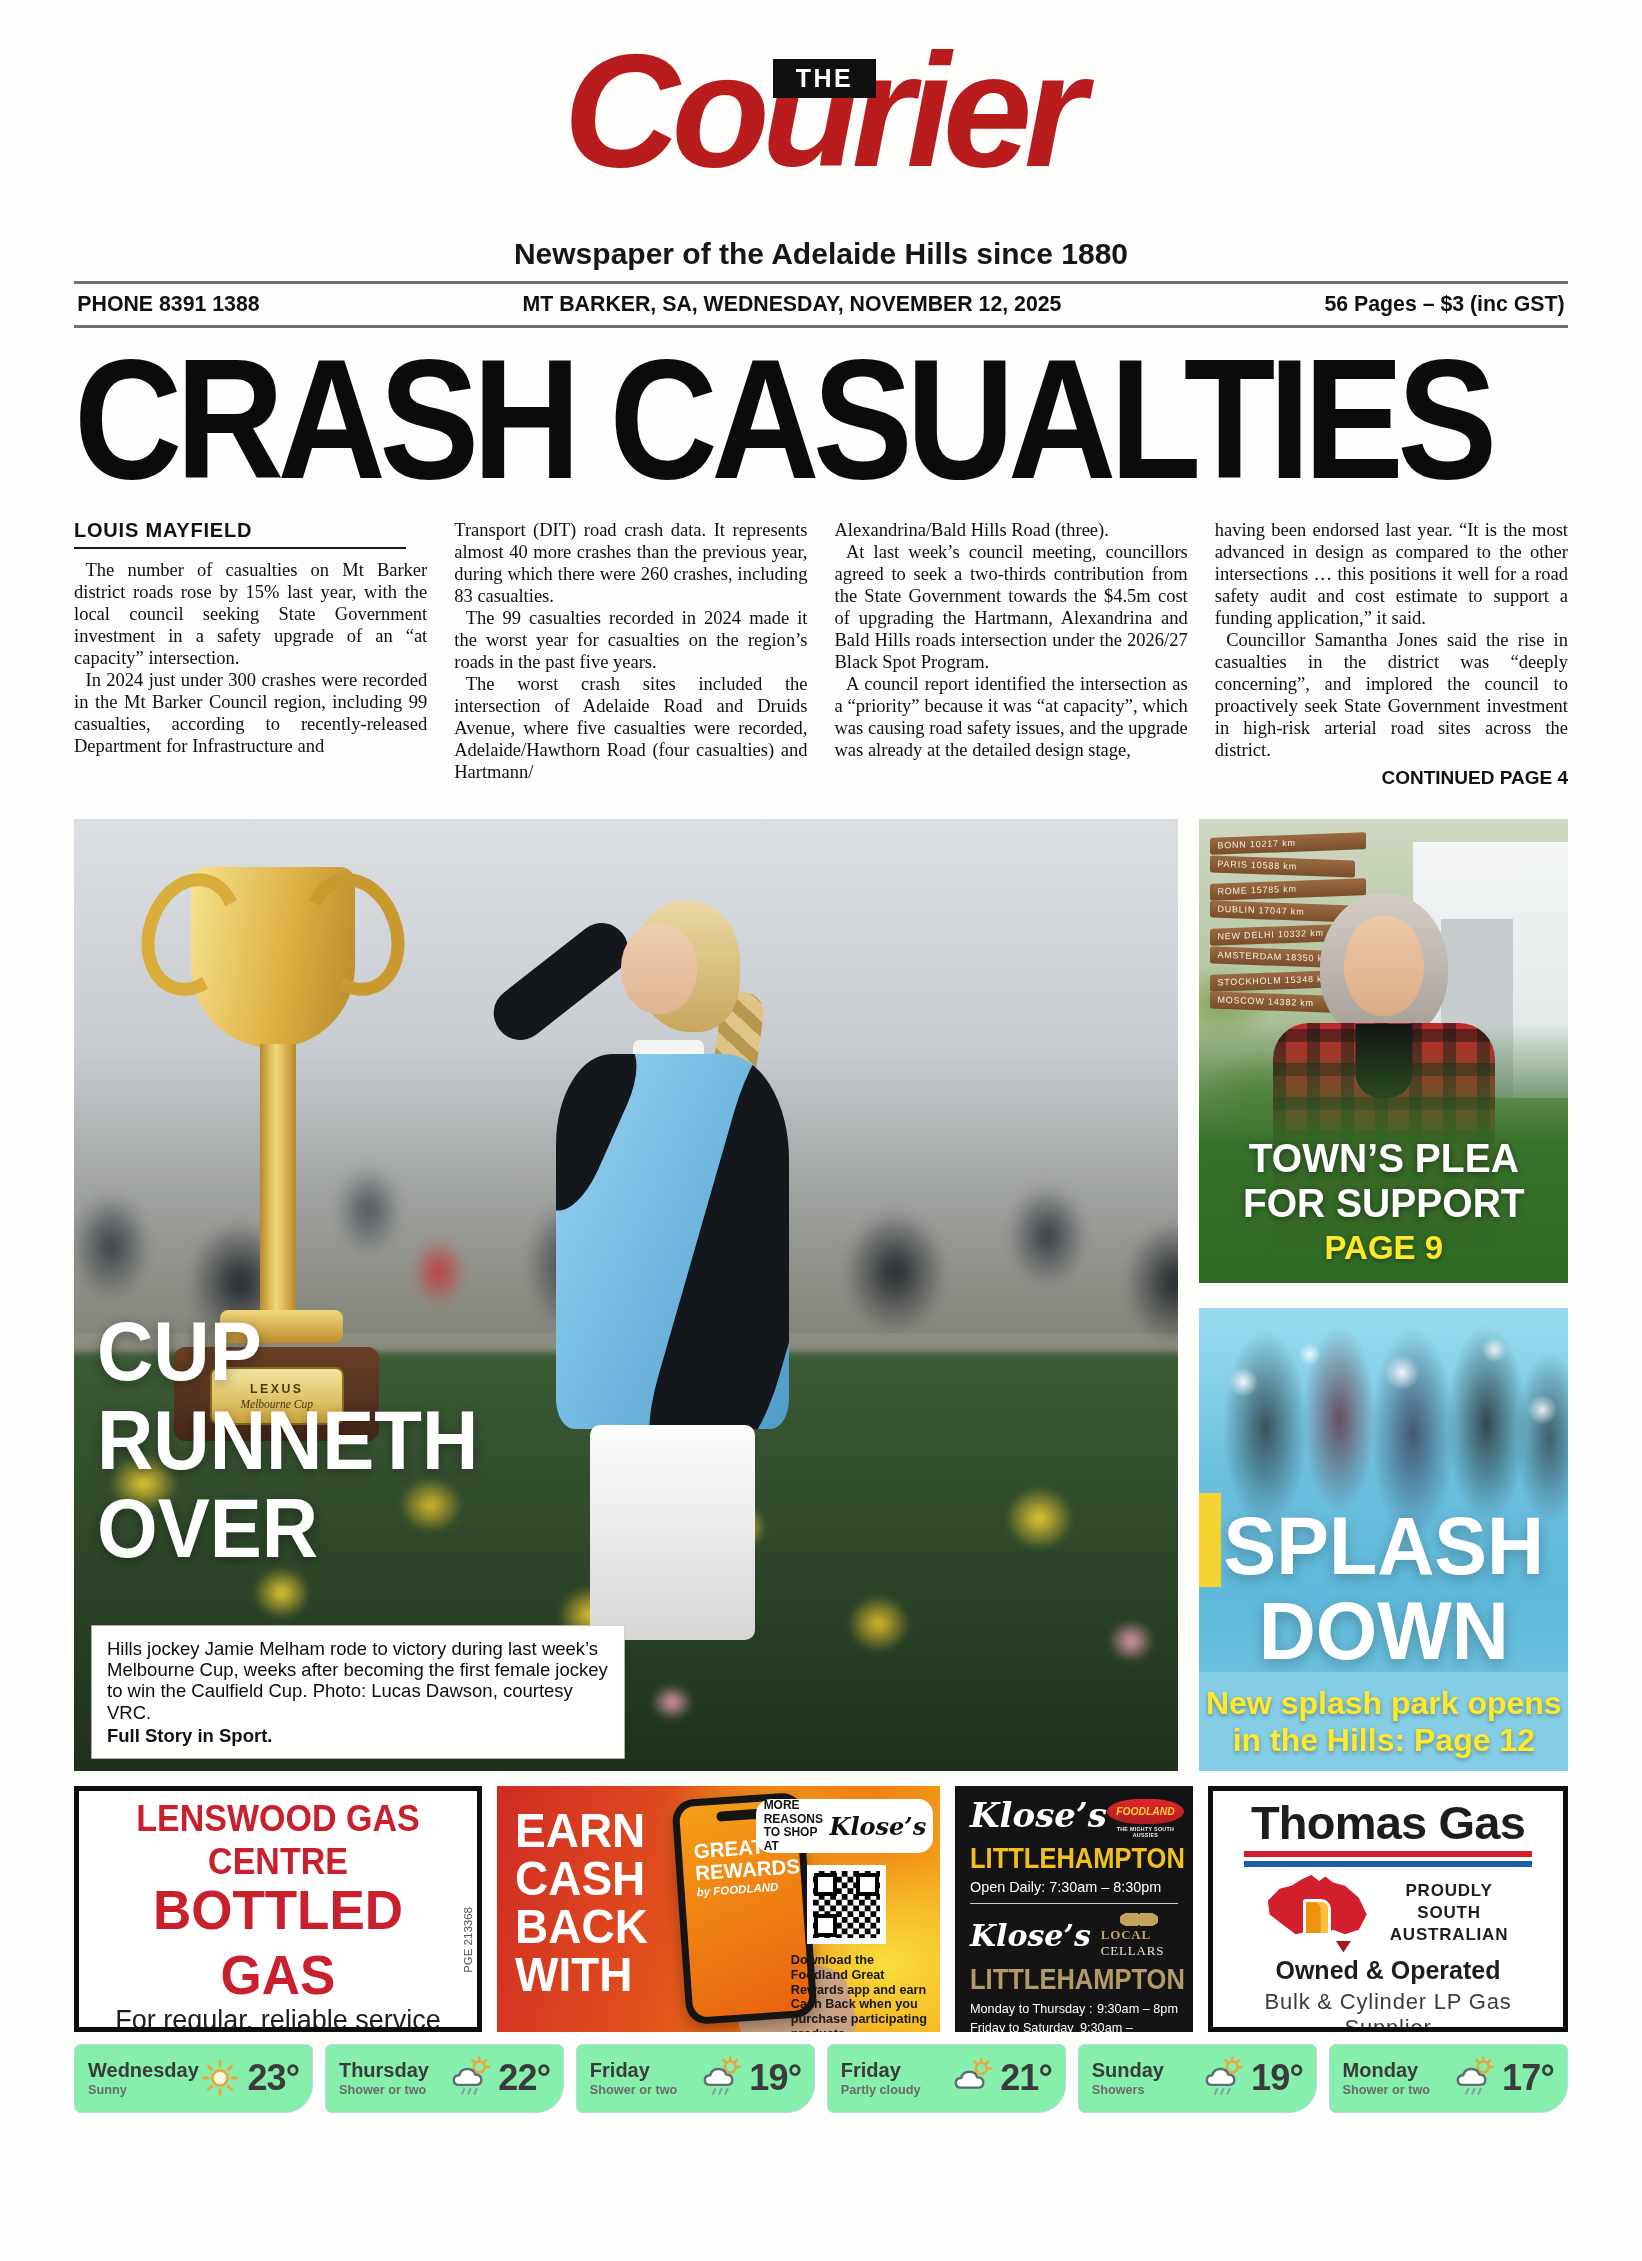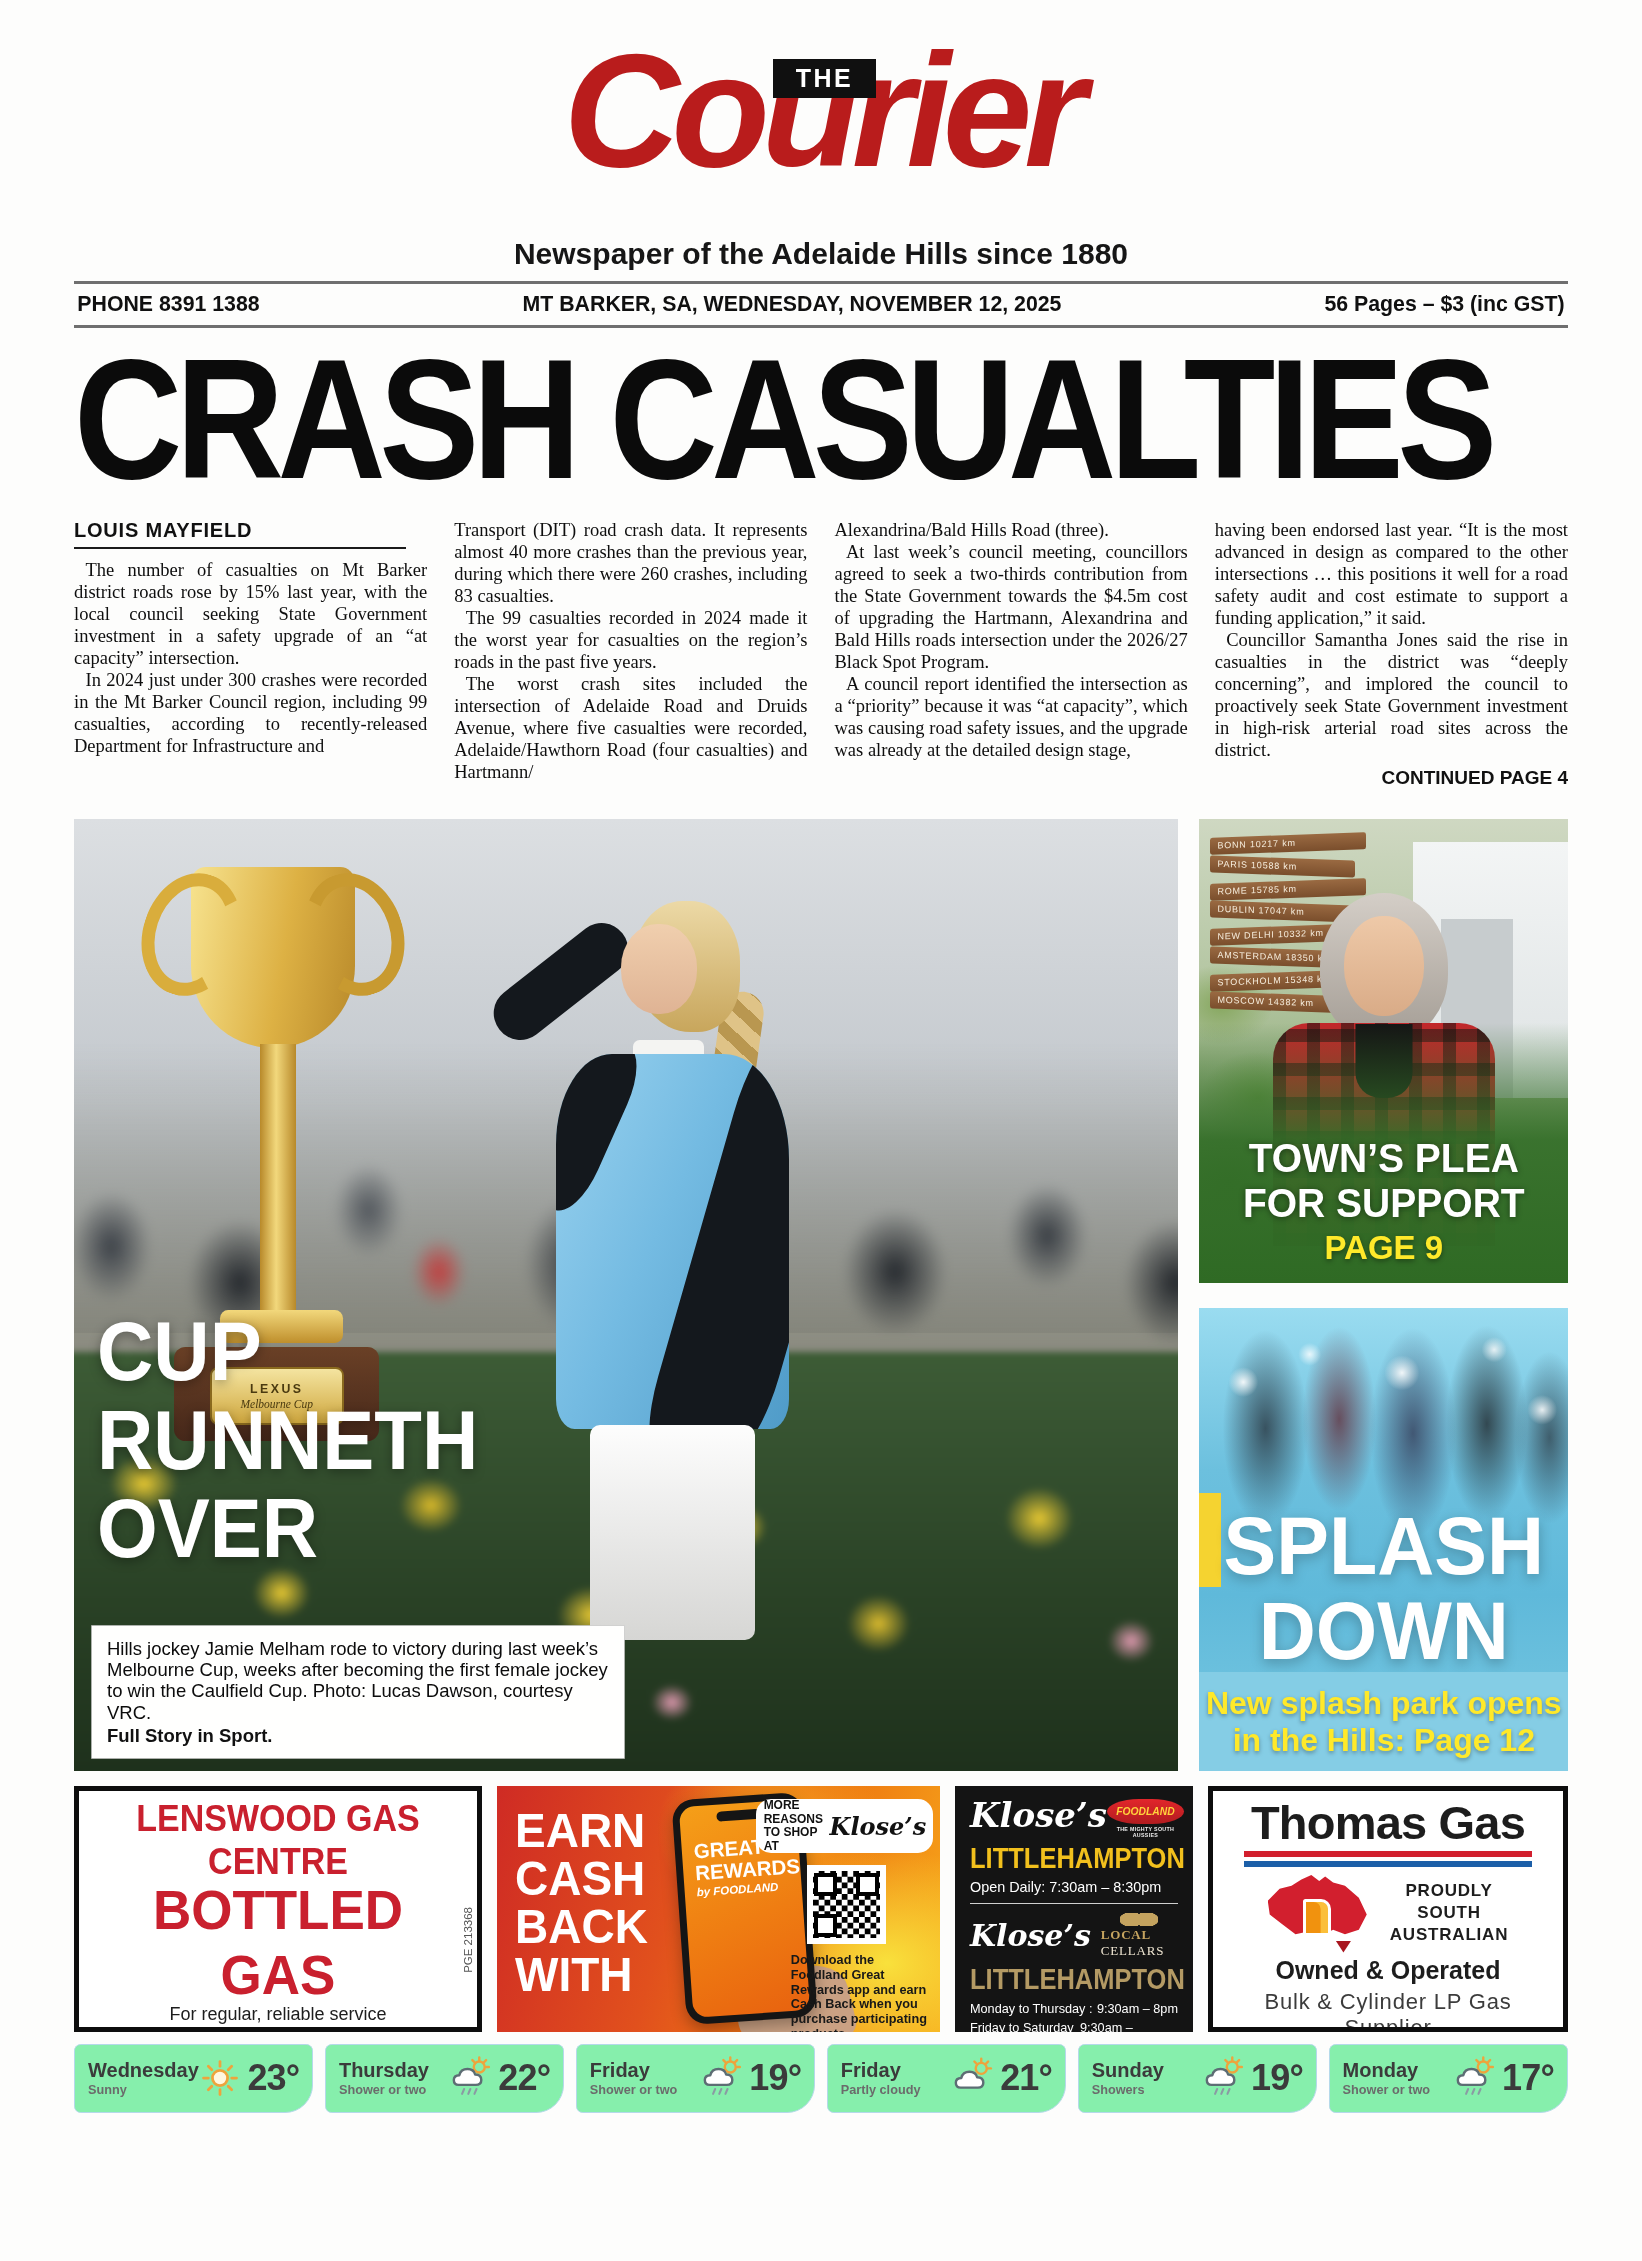--- a/index.html
+++ b/index.html
@@ -164,21 +164,21 @@
   .ps-strip{position:absolute;left:0;right:0;bottom:0;height:99px;background:rgba(134,205,229,.95);
             display:flex;flex-direction:column;align-items:center;justify-content:center;}
   .ps-sub{font-size:32px;font-weight:900;color:#ffe92a;line-height:1.15;text-shadow:0 1.6px 4.1px rgba(0,0,0,.35);}
 
   
   .ads{display:flex;gap:15px;margin-top:15px;height:246px;}
   .ad{position:relative;overflow:hidden;box-sizing:border-box;flex:none;}
   .ad-lenswood{width:408px;border:5.7px solid #0d0d0d;background:#fff;text-align:center;padding:10px 21.3px;}
   .lw-name{color:#c9202e;font-size:34px;font-weight:900;transform:scaleY(1.1);}
   .lw-product{color:#c9202e;font-size:53px;font-weight:900;transform:scaleY(1.06);margin-top:1.6px;}
-  .lw-line{font-size:18px;color:#1d1d1d;line-height:1.3;}
+  .lw-line{font-size:27px;color:#1d1d1d;line-height:1.3;}
   .lw-code{position:absolute;right:3.3px;bottom:54px;writing-mode:vertical-rl;transform:rotate(180deg);
            font-size:11.5px;color:#555;}
 
   .ad-foodland{width:443px;background:
      radial-gradient(213px 164px at 88% 72%,#f9e13c 0%,rgba(249,225,60,0) 70%),
      radial-gradient(164px 131px at 62% 18%,#f7a81b 0%,rgba(247,168,27,0) 70%),
      linear-gradient(105deg,#cf2b24 0%,#e1501d 40%,#ef7d12 72%,#f7a81b 100%);}
   .fl-earn{position:absolute;left:18px;top:21.3px;}
   .fl-earn div{font-size:46px;font-weight:900;color:#fff;line-height:1.04;transform:scaleY(1.04);transform-origin:left;}
   .fl-hand{position:absolute;left:240px;top:184px;width:115px;height:82px;border-radius:55% 40% 24% 55%;

